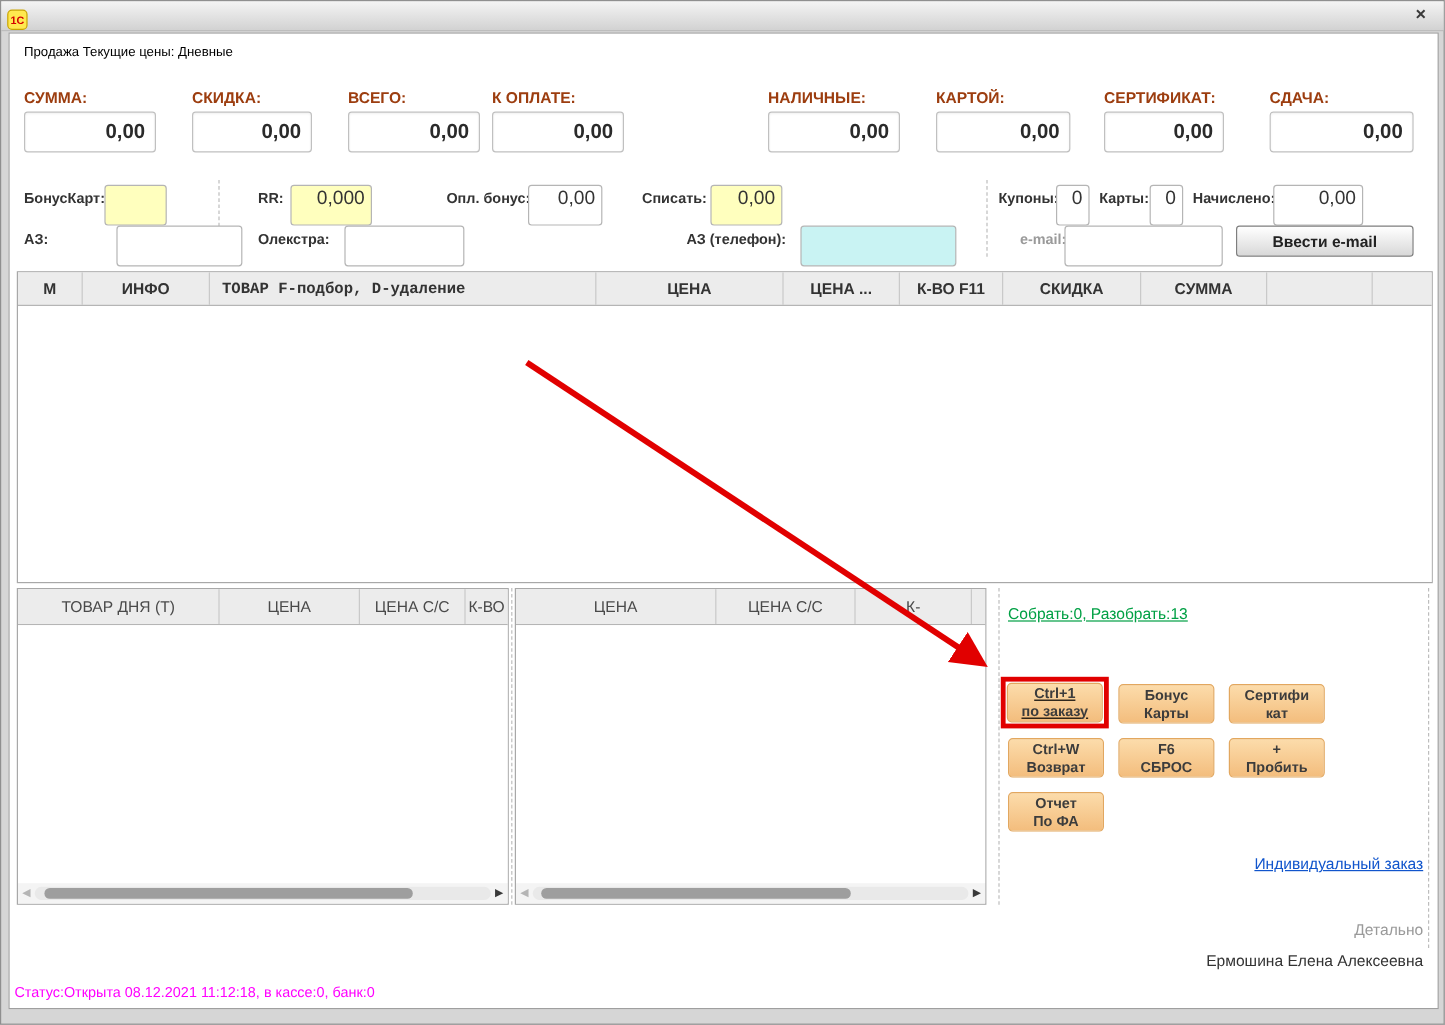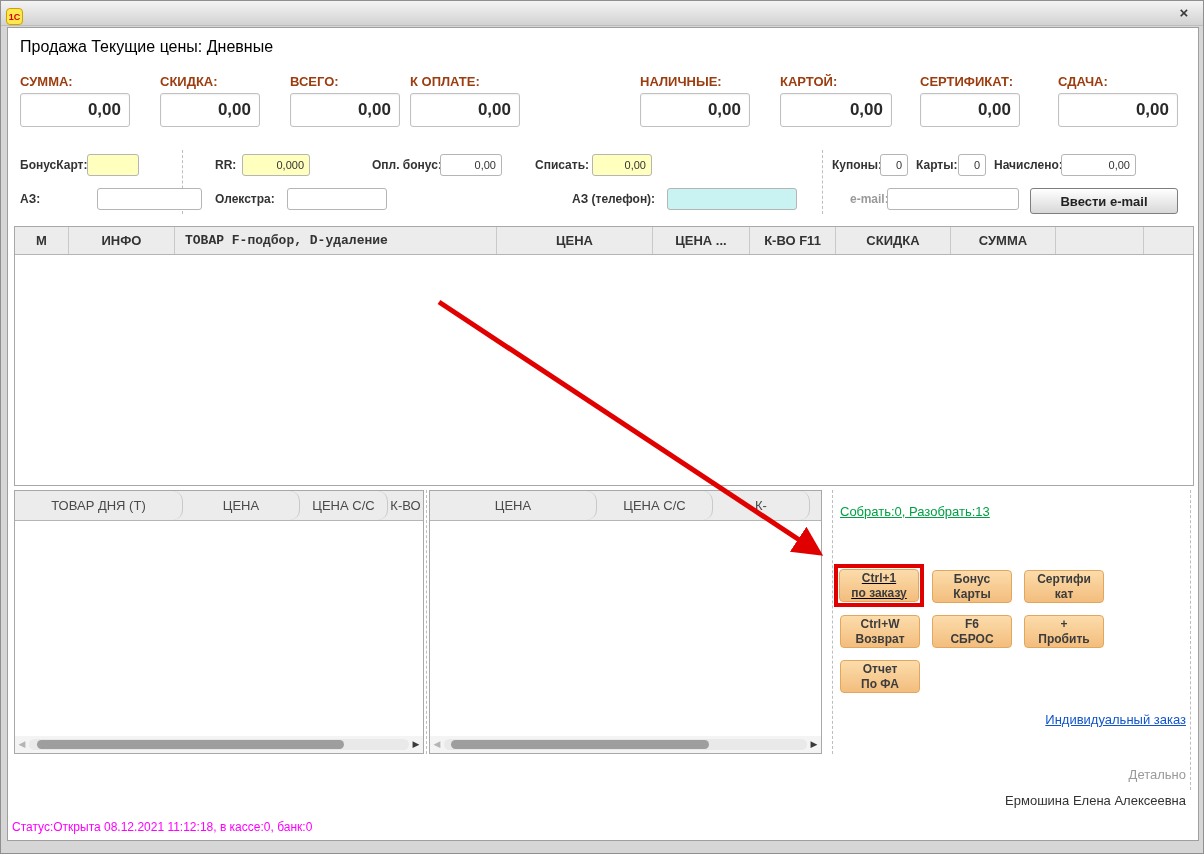--- a/index.html
+++ b/index.html
@@ -12,32 +12,32 @@
               border-bottom:1px solid #bdbdbd; }
   .appicon { width:17px; height:17px; margin:0 7px 0 5px; background:#ffe84f;
              border:1px solid #c9a400; border-radius:4px; color:#d40000; font-size:9px;
              font-weight:bold; display:flex; align-items:center; justify-content:center; }
   .title-text { font-size:12px; color:#222; white-space:nowrap; }
   .close-btn { position:absolute; right:10px; top:2px; width:22px; height:20px; font-size:15px;
                font-weight:bold; color:#3a3a3a; text-align:center; line-height:20px; cursor:pointer; }
   
   .content { position:absolute; left:6px; top:26px; width:1192px; height:814px;
              background:#fff; border:1px solid #9f9f9f; }
-  .page-title { position:absolute; left:12px; top:10px; font-size:16px; color:#000; }
+  .page-title { position:absolute; left:12px; top:10px; font-size:11px; color:#000; }
   
   .tg { position:absolute; }
   .tg .tlabel { font-size:13px; font-weight:bold; color:#9c3d0f; margin-bottom:4px; white-space:nowrap; }
   .tg .tbox { height:34px; background:#fff; border:1px solid #c0c0c0; border-radius:3px;
               font-size:17px; font-weight:bold; color:#2a2a2a; text-align:right;
               line-height:32px; padding-right:8px; box-shadow:inset 0 1px 2px rgba(0,0,0,.06); }
   
   .flabel { position:absolute; font-size:12px; font-weight:bold; color:#333; white-space:nowrap; }
   .flabel.gray { color:#9a9a9a; }
-  .field { position:absolute; height:22px; background:#fff; border:1px solid #b5b5b5;
-           border-radius:3px; font-size:11px; color:#333; text-align:right;
+  .field { position:absolute; height:34px; background:#fff; border:1px solid #b5b5b5;
+           border-radius:3px; font-size:16px; color:#333; text-align:right;
            line-height:21px; padding:0 5px; }
   .field.yellow { background:#ffffbe; }
   .field.cyan { background:#c9f3f3; }
   .gbtn { position:absolute; height:26px; background:linear-gradient(#ffffff,#d8d8d8);
           border:1px solid #7e7e7e; border-radius:3px; font-size:13px; font-weight:bold;
           color:#222; text-align:center; cursor:pointer;
           font-family:"Liberation Sans","DejaVu Sans",sans-serif; }
   .vdash { position:absolute; width:0; border-left:1px dashed #bdbdbd; }
   
   .table { position:absolute; background:#fff; border:1px solid #a8a8a8; display:flex;
@@ -51,21 +51,21 @@
   .main-table .th:nth-child(2){width:106px}
   .main-table .th:nth-child(3){width:322px; justify-content:flex-start; padding-left:10px;font-family:Liberation Mono, monospace;}
   .main-table .th:nth-child(4){width:156px}
   .main-table .th:nth-child(5){width:97px}
   .main-table .th:nth-child(6){width:86px}
   .main-table .th:nth-child(7){width:115px}
   .main-table .th:nth-child(8){width:105px}
   .main-table .th:nth-child(9){width:88px}
   .main-table .th:nth-child(10){flex:1; border-right:none}
   .sub-table .thead { height:30px; }
-  .sub-table .th { color:#4a4a4a;border-radius:10px; }
+  .sub-table .th { color:#4a4a4a; }
   .day-table .th:nth-child(1){width:168px}
   .day-table .th:nth-child(2){width:117px}
   .day-table .th:nth-child(3){width:88px}
   .day-table .th:nth-child(4){flex:1; border-right:none}
   .upsell-table .th:nth-child(1){width:167px}
   .upsell-table .th:nth-child(2){width:116px}
   .upsell-table .th:nth-child(3){width:97px}
   .upsell-table .th:nth-child(4){flex:1; border-right:none}
   .tbody { flex:1; background:#fff; }
   

